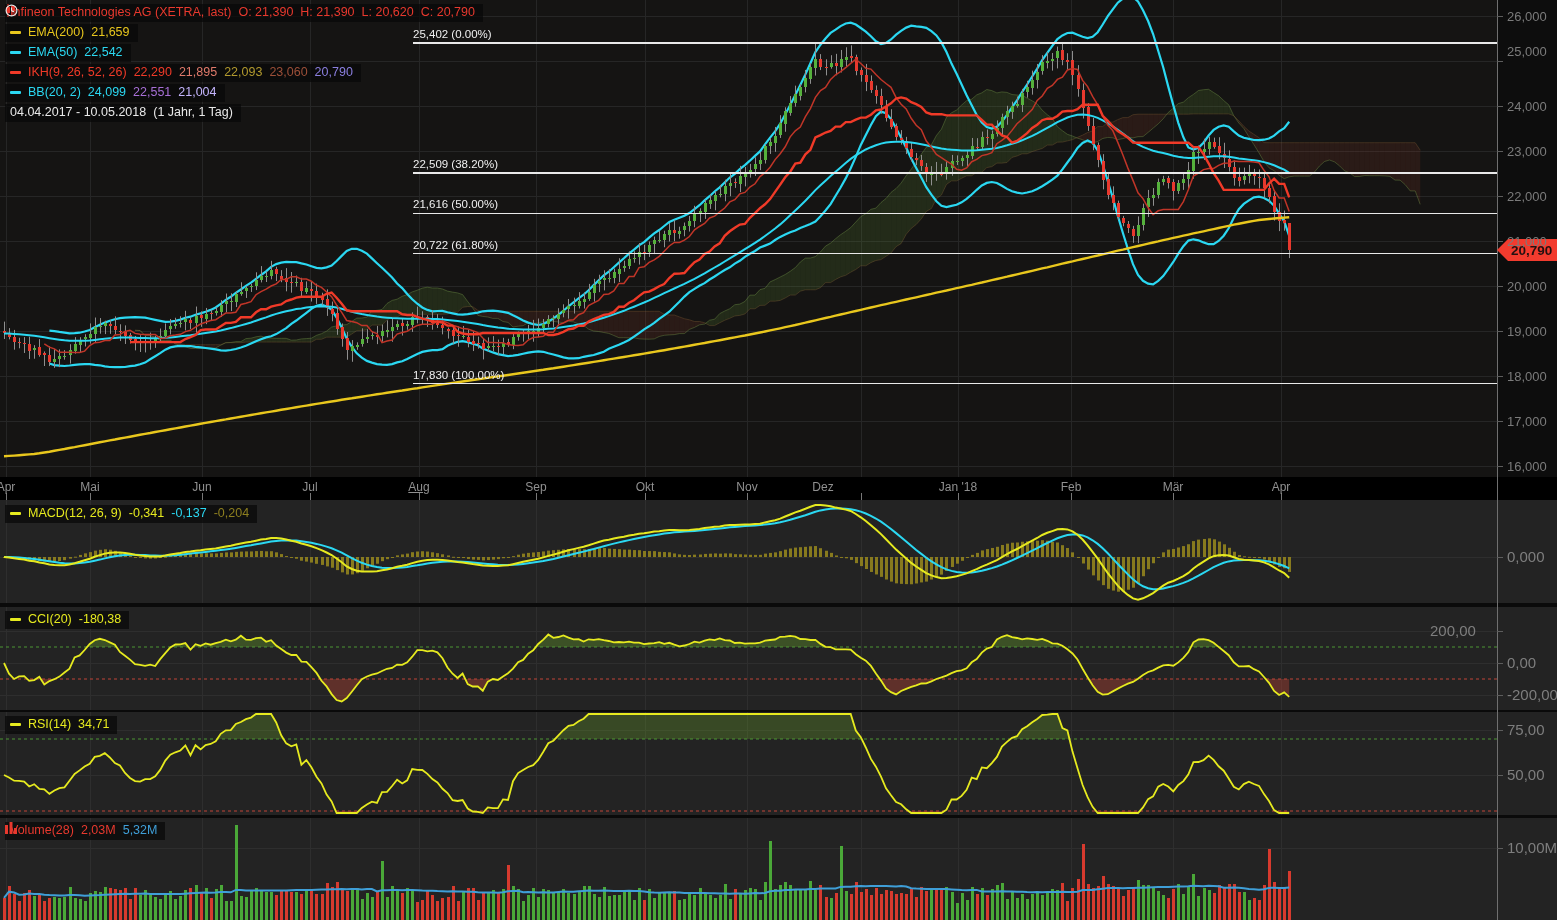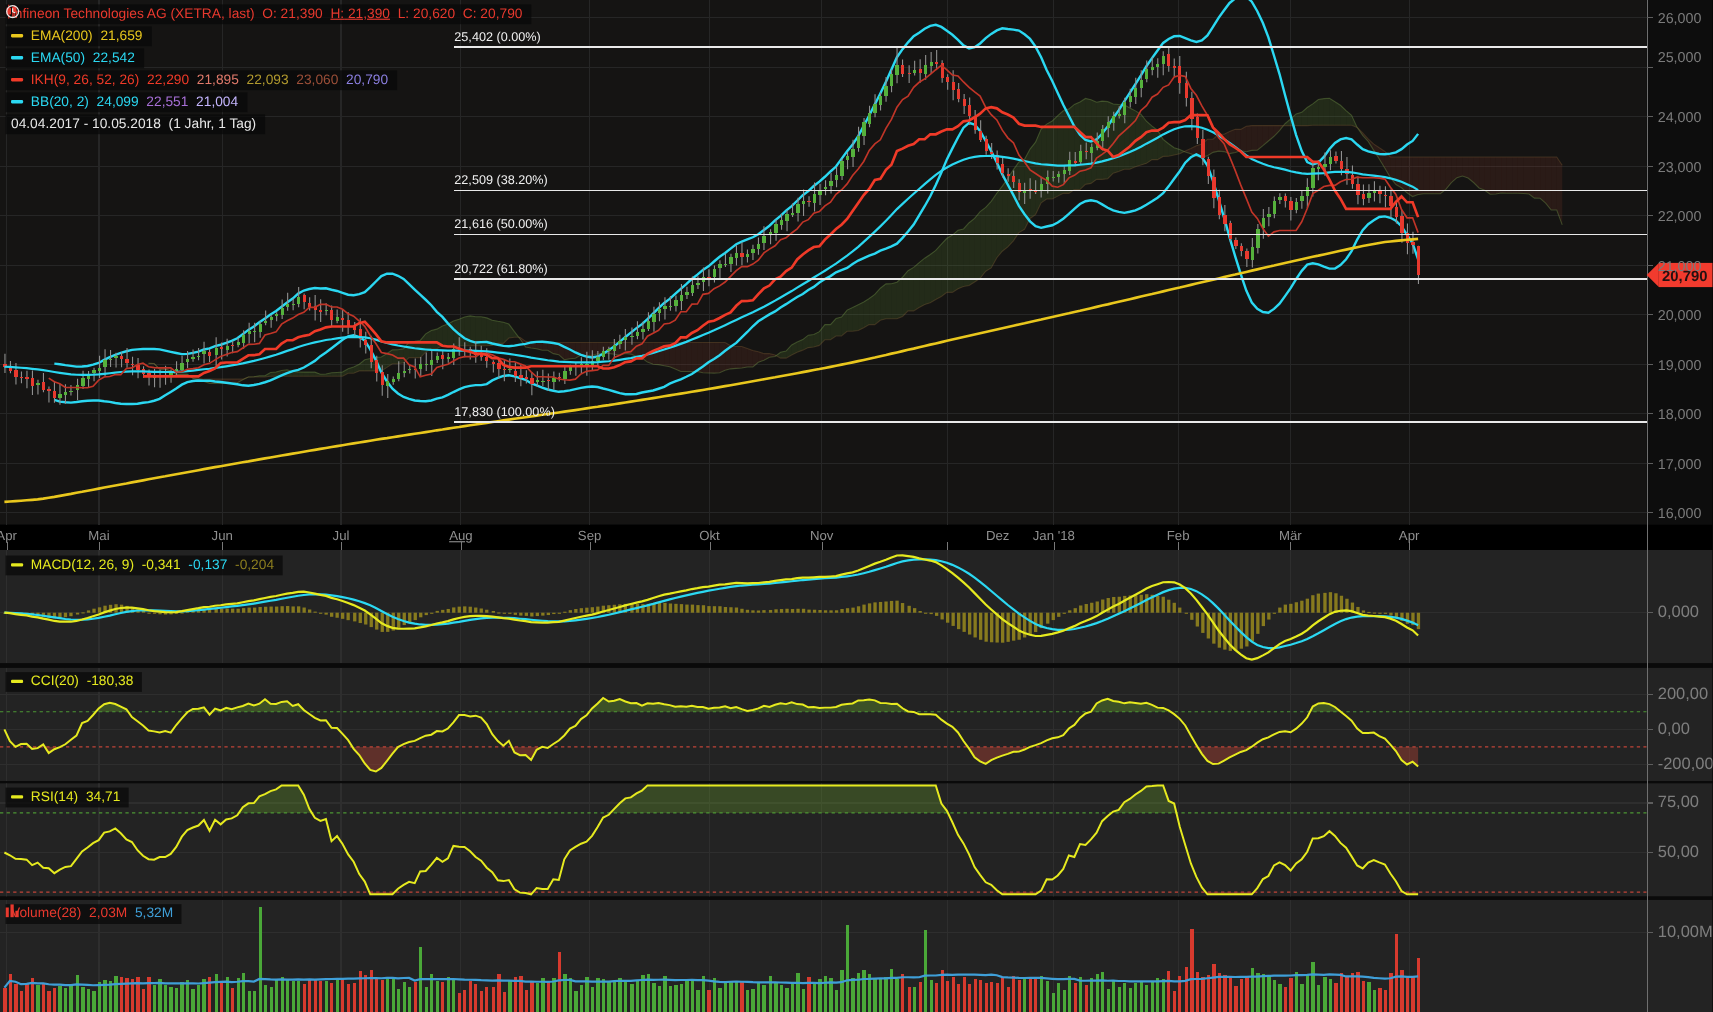--- a/index.html
+++ b/index.html
@@ -1501,21 +1501,21 @@
 <div class="lcol" style="top:4px;left:5px;">
   <div class="lrow">
     <svg width="11" height="13">
       <line x1="3" y1="0" x2="3" y2="13" stroke="#e8392e" stroke-width="1"></line>
       <rect x="1" y="3" width="4" height="6" fill="#e8392e"></rect>
       <line x1="8" y1="1" x2="8" y2="11" stroke="#e8392e" stroke-width="1"></line>
       <rect x="6" y="2" width="4" height="5" fill="#e8392e"></rect>
     </svg>
     <span class="v" style="color:#e8392e;">Infineon Technologies AG (XETRA, last)</span>
     <span class="v" style="color:#e8392e;"><span>O:</span> <span>21,390</span></span>
-    <span class="v" style="color:#e8392e;text-decoration:underline;"><span>H:</span> <span>21,390</span></span>
+    <span class="v" style="color:#e8392e;"><span>H:</span> <span>21,390</span></span>
     <span class="v" style="color:#e8392e;"><span>L:</span> <span>20,620</span></span>
     <span class="v" style="color:#e8392e;"><span>C:</span> <span>20,790</span></span>
   </div>
   <div class="lrow">
     <span class="dash" style="background:#e9c71d;"></span>
     <span style="color:#e9c71d;">EMA(200)</span>
     <span style="color:#e9c71d;">21,659</span>
   </div>
   <div class="lrow">
     <span class="dash" style="background:#2bd8f2;"></span>
@@ -1596,35 +1596,35 @@
       <div class="axlab" style="left: 1507px; top: 100px;">24,000</div>
       <div class="axlab" style="left: 1507px; top: 145px;">23,000</div>
       <div class="axlab" style="left: 1507px; top: 190px;">22,000</div>
       <div class="axlab" style="left: 1507px; top: 235px;">21,000</div>
       <div class="axlab" style="left: 1507px; top: 280px;">20,000</div>
       <div class="axlab" style="left: 1507px; top: 325px;">19,000</div>
       <div class="axlab" style="left: 1507px; top: 370px;">18,000</div>
       <div class="axlab" style="left: 1507px; top: 415px;">17,000</div>
       <div class="axlab" style="left: 1507px; top: 460px;">16,000</div>
       <div class="sublab" style="left: 1507px; top: 551px;">0,000</div>
-      <div class="sublab" style="left: 1507px; top: 625px; text-align: center;">200,00</div>
+      <div class="sublab" style="left: 1430px; top: 625px; text-align: center;">200,00</div>
       <div class="sublab" style="left: 1507px; top: 657px;">0,00</div>
       <div class="sublab" style="left: 1507px; top: 689px;">-200,00</div>
       <div class="sublab" style="left: 1507px; top: 724px;">75,00</div>
       <div class="sublab" style="left: 1507px; top: 769px;">50,00</div>
       <div class="sublab" style="left: 1507px; top: 842px;">10,00M</div>
       <div class="monlab" style="left: 6px;">Apr</div>
       <div class="monlab" style="left: 90px;">Mai</div>
       <div class="monlab" style="left: 202px;">Jun</div>
       <div class="monlab" style="left: 310px;">Jul</div>
       <div class="monlab" style="left: 419px; text-decoration: underline;">Aug</div>
       <div class="monlab" style="left: 536px;">Sep</div>
       <div class="monlab" style="left: 645px;">Okt</div>
       <div class="monlab" style="left: 747px;">Nov</div>
-      <div class="monlab" style="left: 907px;">Dez</div>
+      <div class="monlab" style="left: 823px;">Dez</div>
       <div class="monlab" style="left: 958px;">Jan '18</div>
       <div class="monlab" style="left: 1071px;">Feb</div>
       <div class="monlab" style="left: 1173px;">Mär</div>
       <div class="monlab" style="left: 1281px;">Apr</div>
       <div class="fiblab" style="left: 413px; top: 27.91px;">25,402 (0.00%)</div>
       <div class="fiblab" style="left: 413px; top: 158.095px;">22,509 (38.20%)</div>
       <div class="fiblab" style="left: 413px; top: 198.28px;">21,616 (50.00%)</div>
       <div class="fiblab" style="left: 413px; top: 238.51px;">20,722 (61.80%)</div>
       <div class="fiblab" style="left: 413px; top: 368.65px;">17,830 (100.00%)</div>
     </div>

